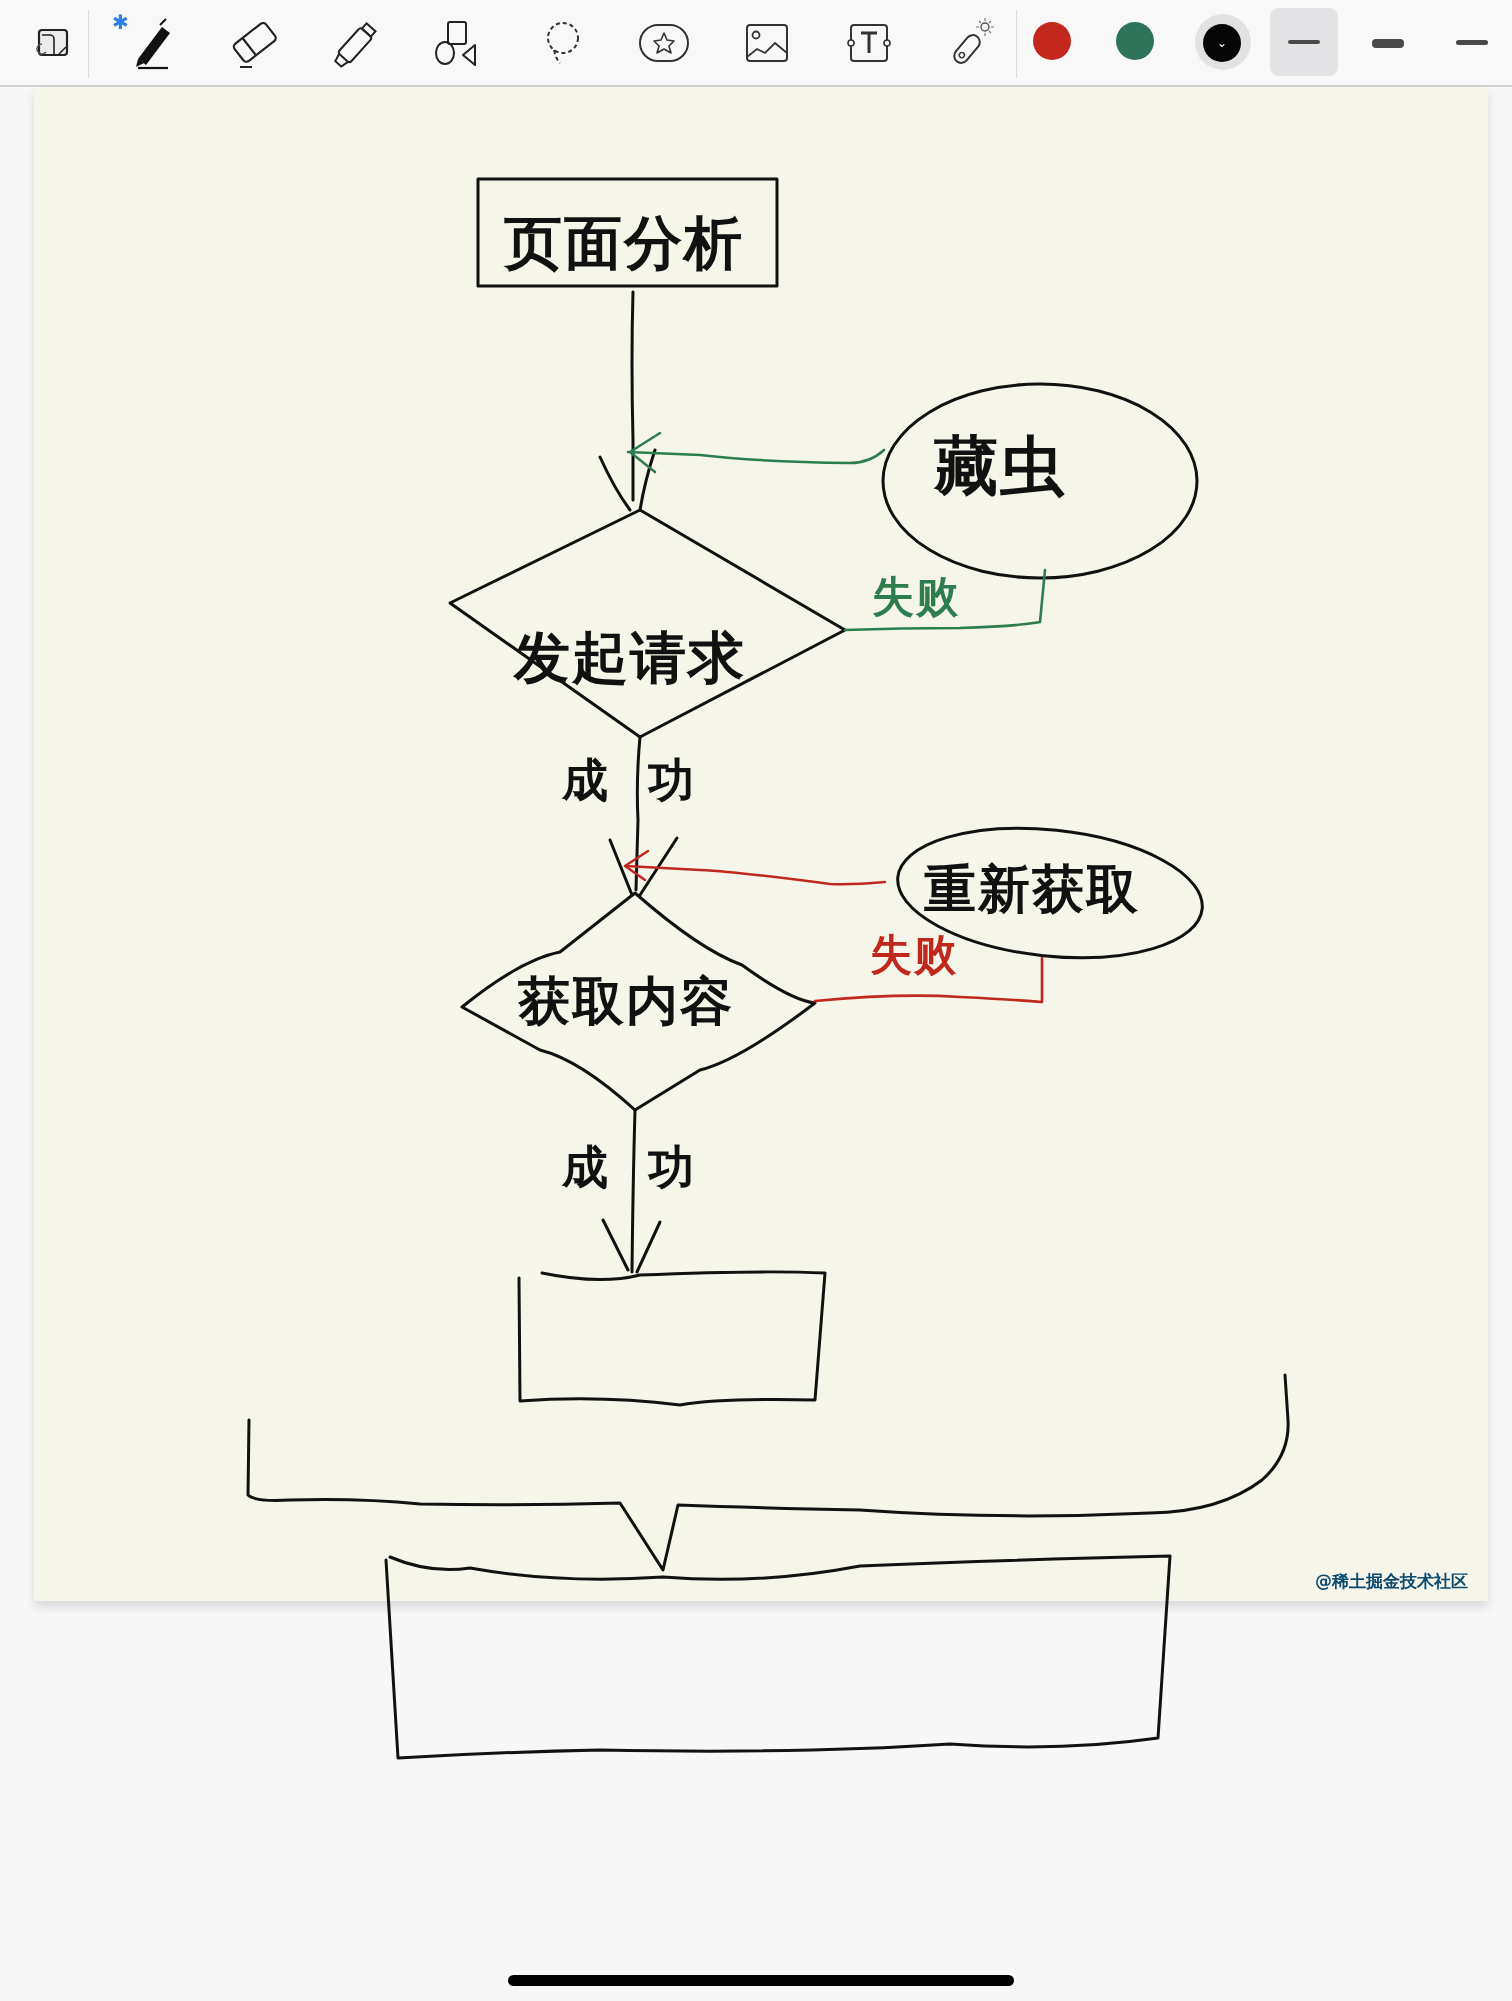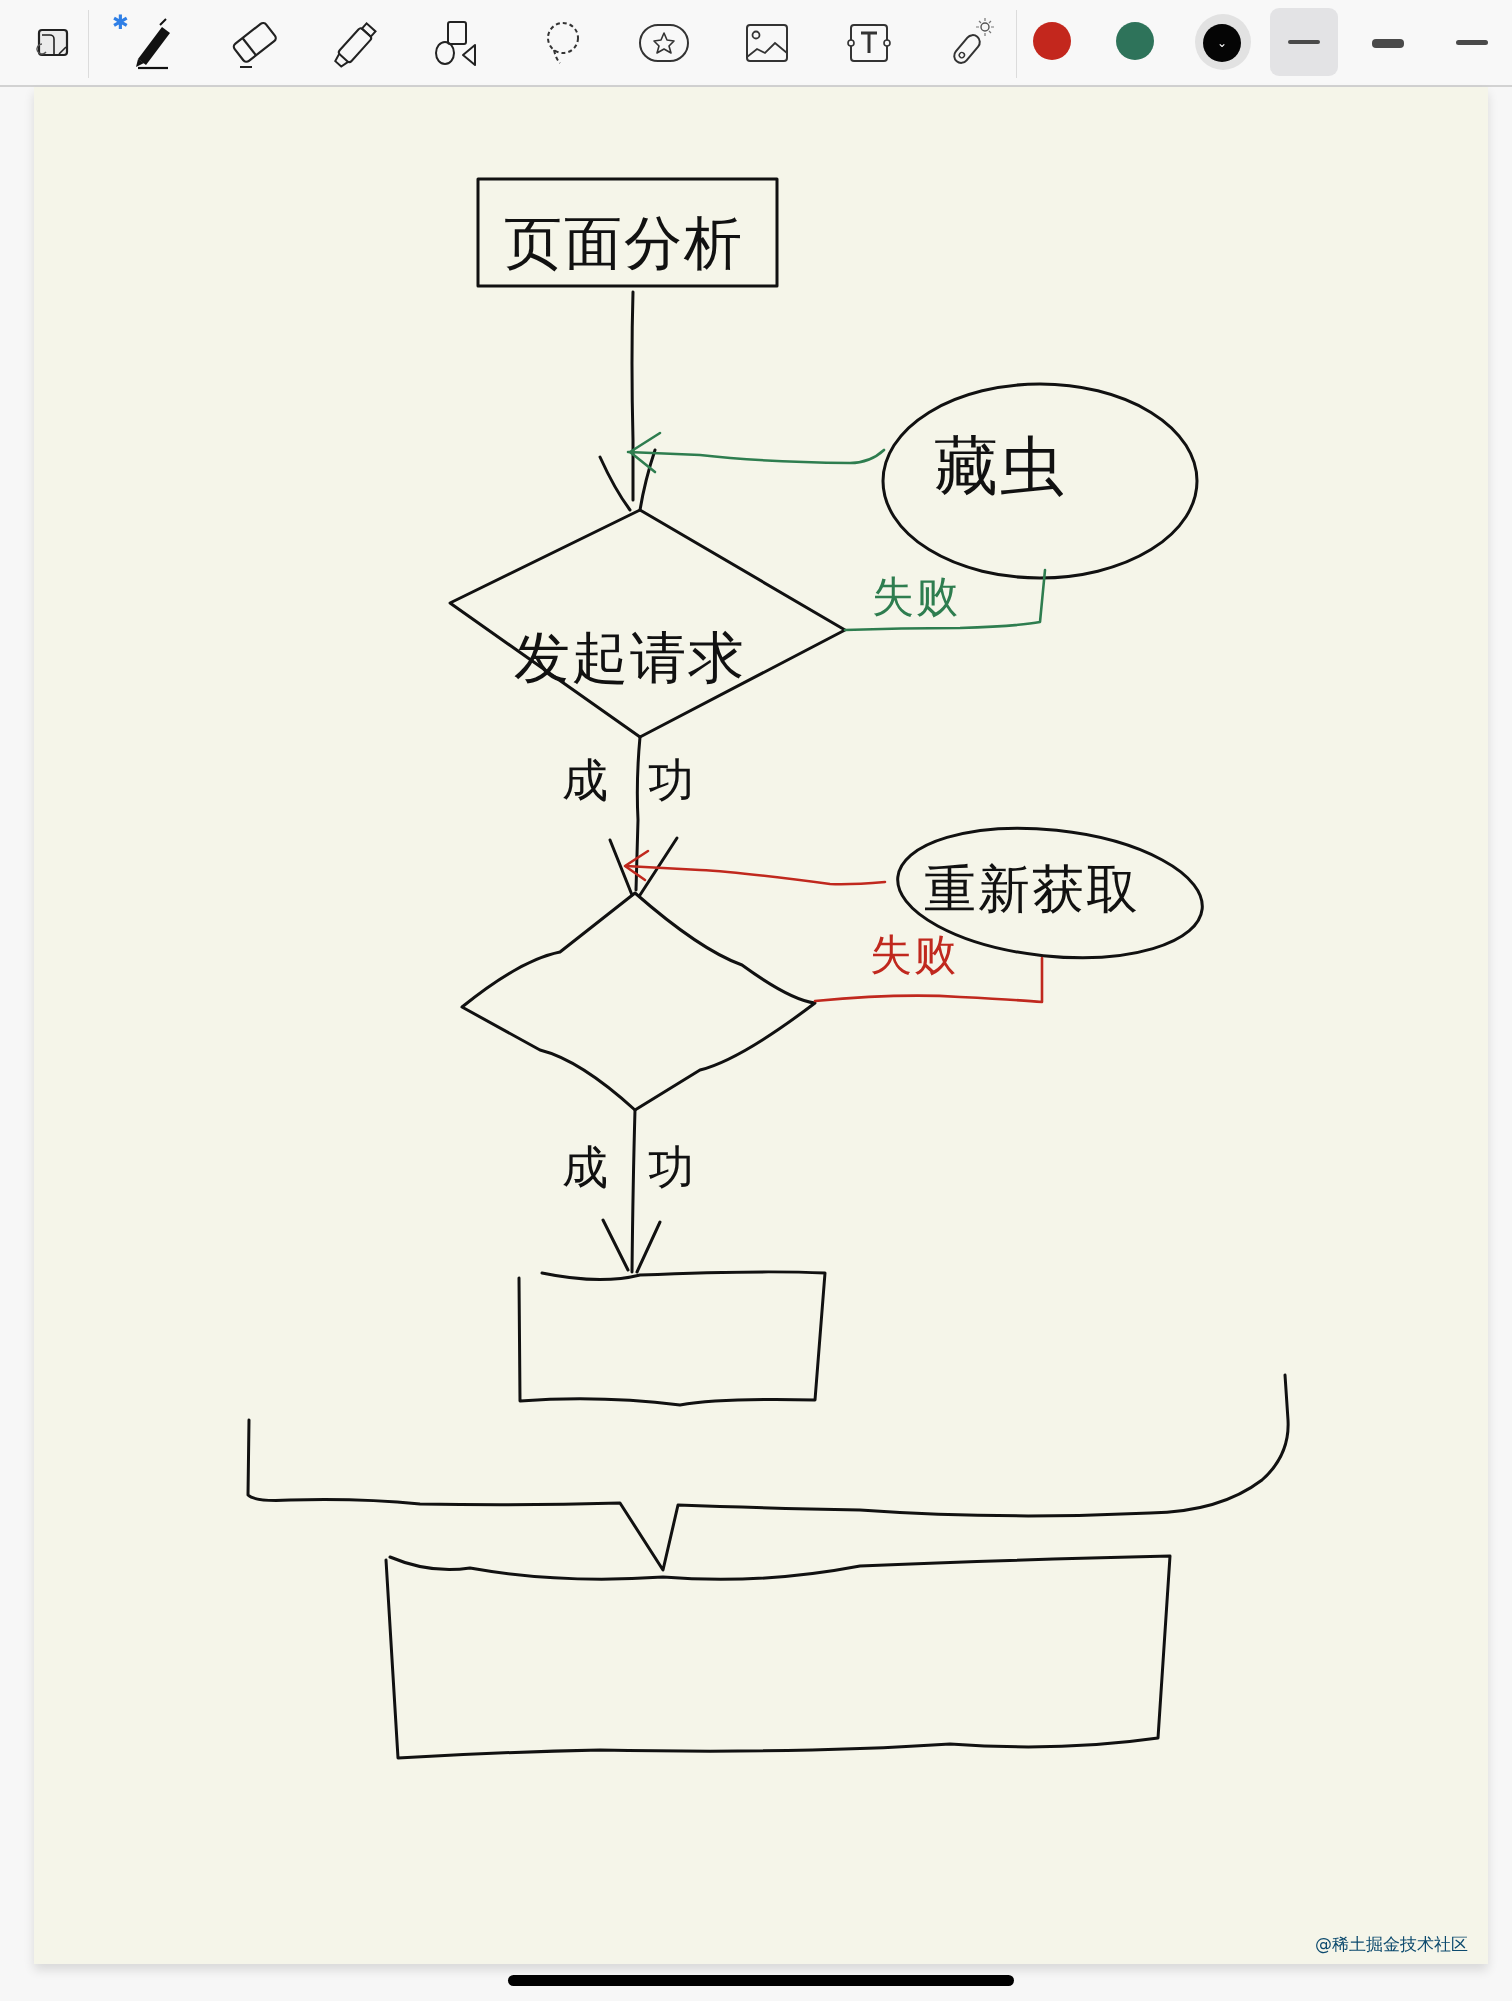--- a/index.html
+++ b/index.html
@@ -18,22 +18,22 @@
   }
   .tool svg { display: block; }
   .sep { position: absolute; top: 10px; width: 1px; height: 68px; background: #dcdcdc; }
   .bt { position: absolute; left: 112px; top: 10px; font-size: 20px; color: #2f7fe6; font-weight: bold; }
   .swatch { position: absolute; top: 22px; width: 38px; height: 38px; border-radius: 50%; cursor: pointer; }
   .swatch-ring { position: absolute; top: 14px; left: 1195px; width: 56px; height: 56px; border-radius: 50%; background: #e2e2e2; }
   .swatch-black { position: absolute; top: 24px; left: 1203px; width: 38px; height: 38px; border-radius: 50%; background: #050505; display:flex; align-items:center; justify-content:center; color:#fff; font-size: 12px; }
   .width-sel { position: absolute; top: 8px; left: 1270px; width: 68px; height: 68px; border-radius: 9px; background: #e3e3e5; }
   .wline { position: absolute; background: #4a4a4a; border-radius: 4px; }
   .page {
-    position: absolute; left: 34px; top: 87px; width: 1454px; height: 1877px;
-    background: #f5f5e9; box-shadow: 0 6px 10px rgba(0,0,0,0.12);
+    position: absolute; left: 34px; top: 87px; width: 1454px; height: 1514px;
+    background: #f5f5e9; box-shadow: 0 6px 10px rgba(0,0,0,0.12); font-weight: bold;
   }
   svg.draw { position: absolute; left: 0; top: 0; }
   .hw { position: absolute; font-family: "DejaVu Serif", "Liberation Serif", serif; color: #111; white-space: nowrap; letter-spacing: 2px; }
   .watermark { position: absolute; right: 20px; bottom: 8px; font-size: 17px; color: #0c4a6e; }
   .home-indicator { position: absolute; left: 508px; top: 1975px; width: 506px; height: 11px; background: #000; border-radius: 6px; }
 </style>
 </head>
 <body>
 
 <div class="toolbar">
@@ -185,19 +185,20 @@
   </svg>
 
   <div class="hw" style="left:470px; top:118px; font-size:58px;">页面分析</div>
   <div class="hw" style="left:480px; top:505px; font-size:56px;margin-top:29px;">发起请求</div>
   <div class="hw" style="left:900px; top:336px; font-size:64px;">藏虫</div>
   <div class="hw" style="left:838px; top:482px; font-size:42px; color:#2e7d4f;">失败</div>
   <div class="hw" style="left:528px; top:663px; font-size:46px;">成</div>
   <div class="hw" style="left:614px; top:663px; font-size:46px;">功</div>
   <div class="hw" style="left:890px; top:768px; font-size:52px;">重新获取</div>
   <div class="hw" style="left:836px; top:840px; font-size:42px; color:#c0281e;">失败</div>
+  <div class="hw" style="left:484px; top:880px; font-size:52px;">获取内容</div>
   <div class="hw" style="left:528px; top:1050px; font-size:46px;">成</div>
   <div class="hw" style="left:614px; top:1050px; font-size:46px;">功</div>
 
   <div class="watermark">@稀土掘金技术社区</div>
 </div>
 
 <div class="home-indicator"></div>
 
 </body></html>

